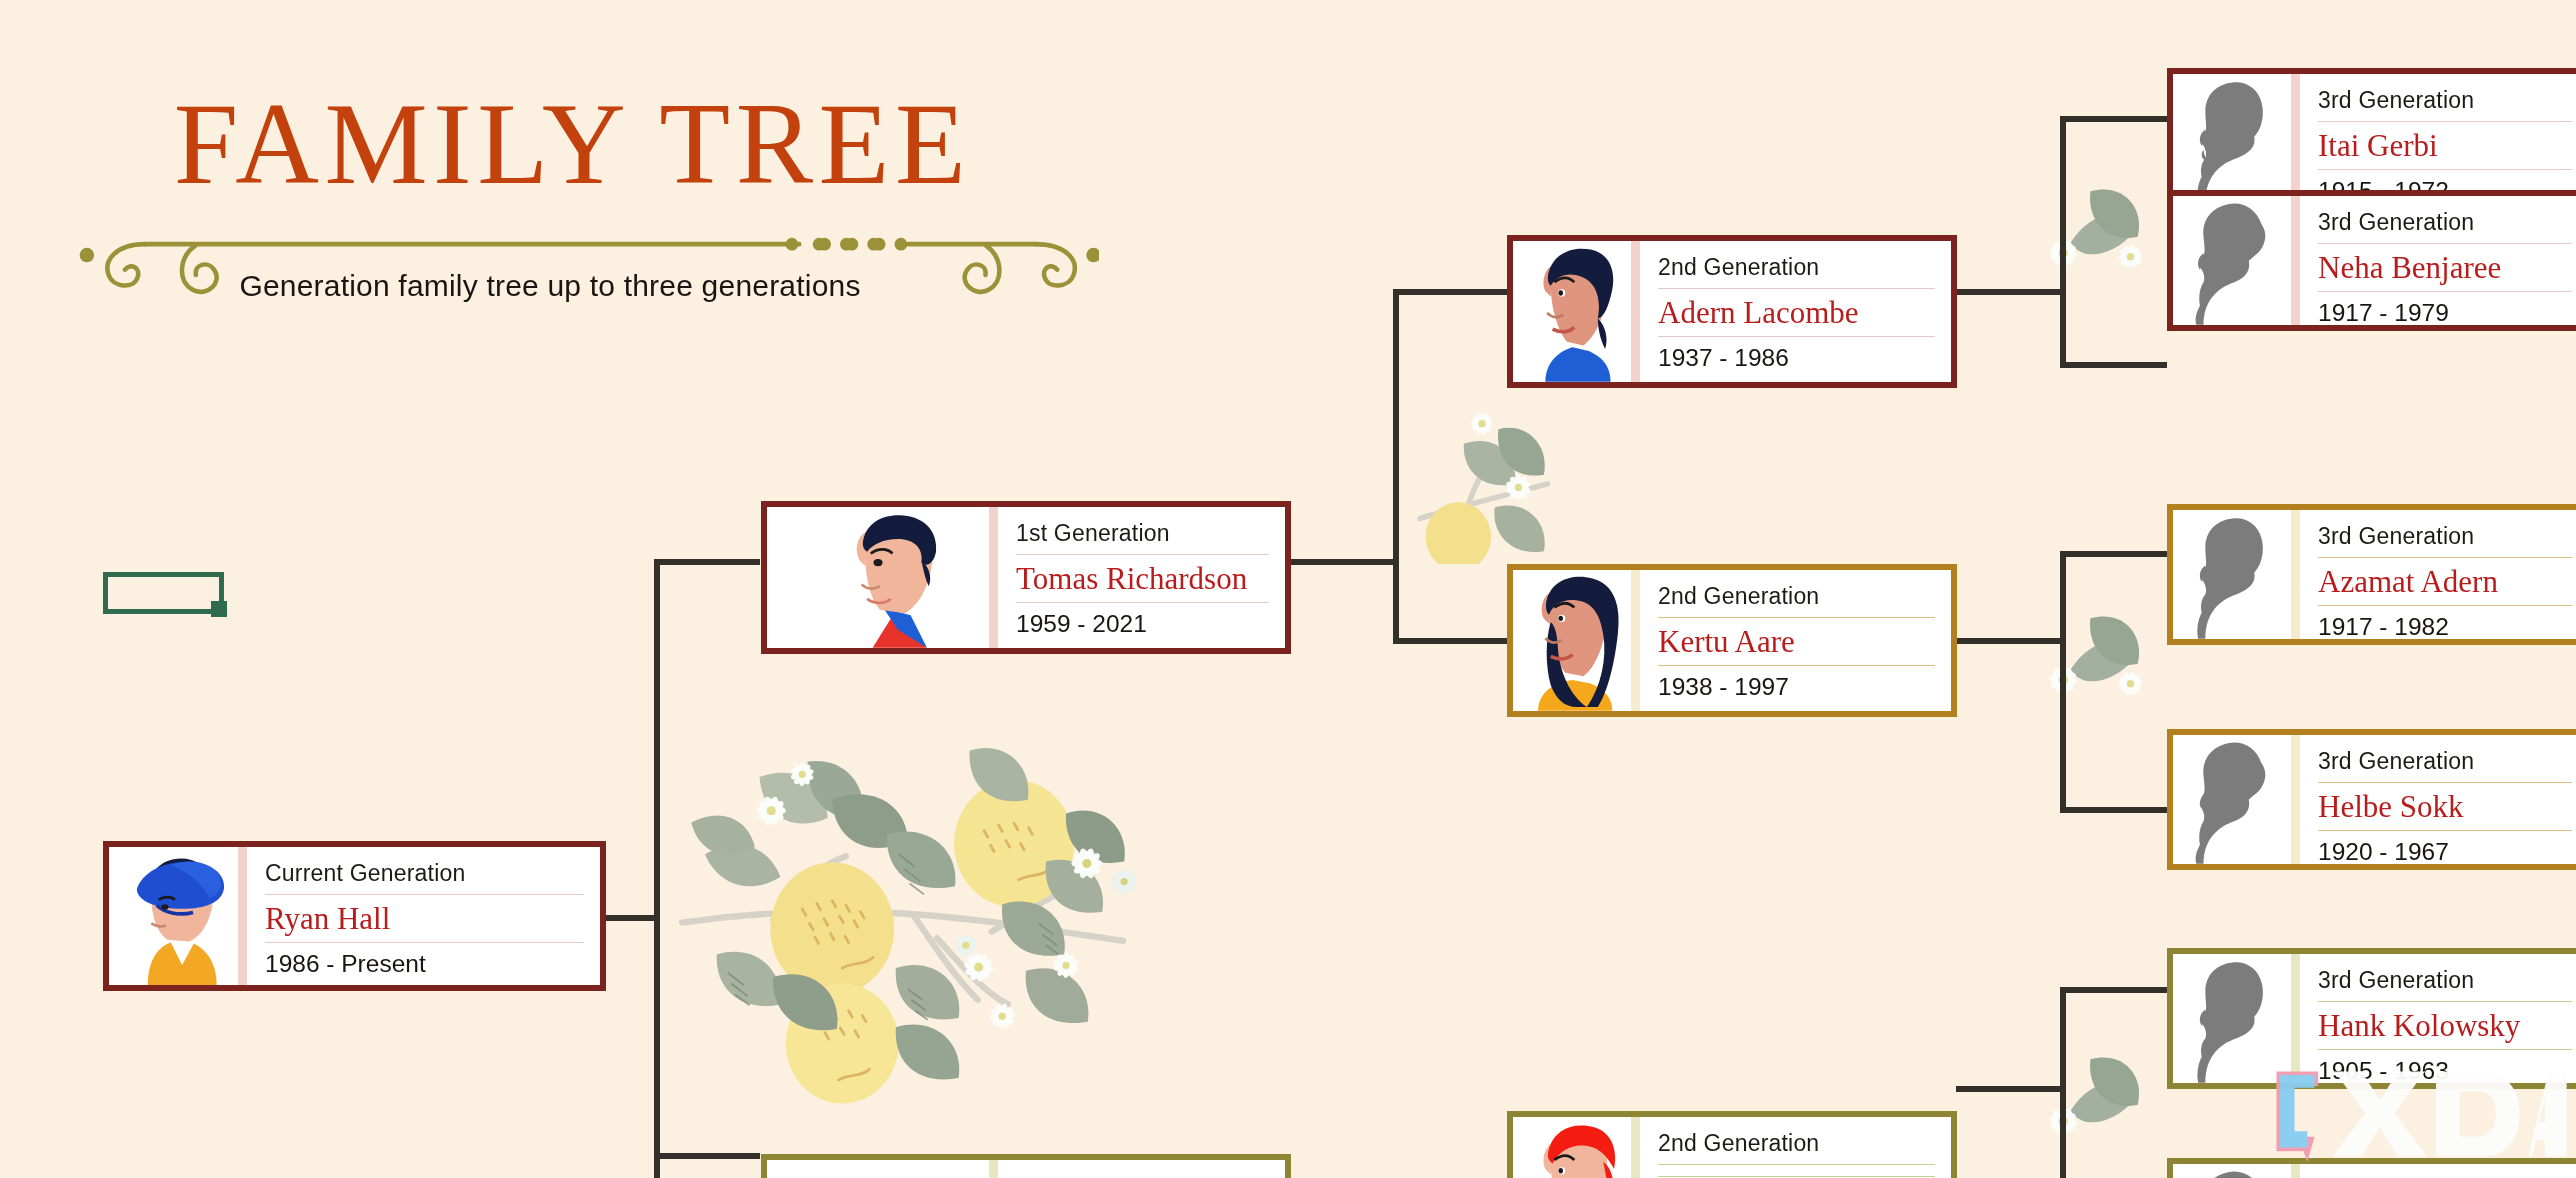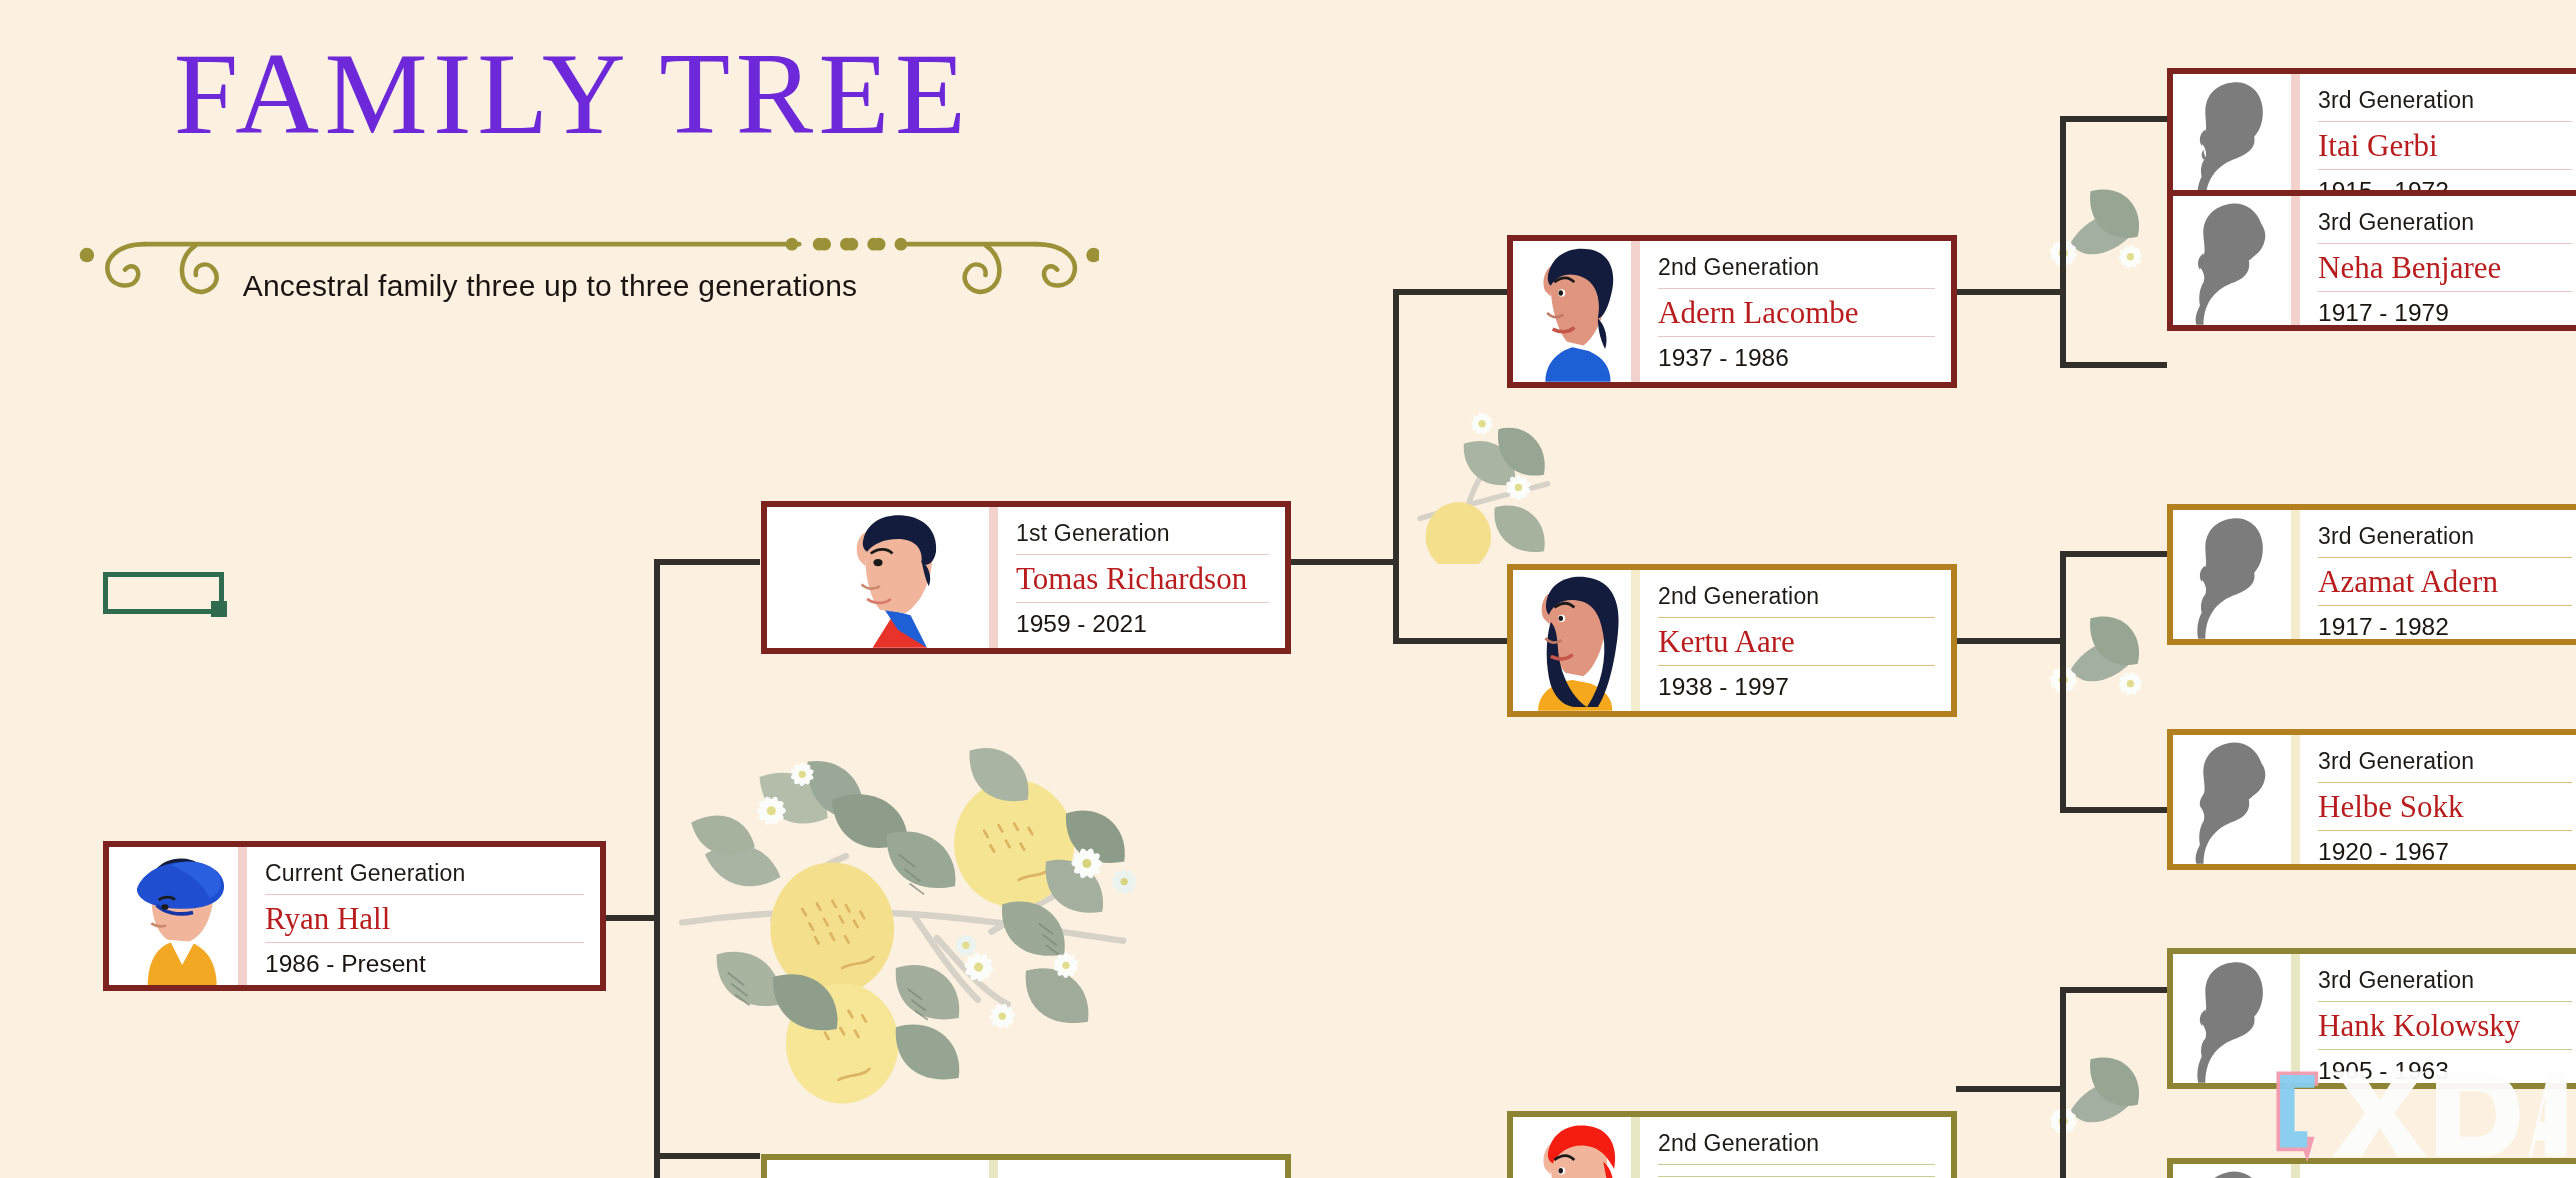--- a/index.html
+++ b/index.html
@@ -10,24 +10,24 @@
     position:relative;
   }
   #canvas { position:absolute; left:0; top:0; width:2576px; height:1178px; overflow:hidden; }
 
   
   .title-block { position:absolute; left:0; top:0; width:1136px; }
   .tree-title {
     font-family:"Liberation Serif", serif;
     font-size:116px;
     letter-spacing:5.5px;
-    color:#6d28d9;
+    color:#c2410c;
     text-align:center;
     line-height:1.05;
-    padding-top:34px;
+    padding-top:84px;
     padding-left:9px;
   }
   .ornament { position:absolute; left:36px; top:224px; width:1063px; height:73px; }
   .subtitle {
     position:absolute; left:0; top:269px; width:1100px;
     text-align:center;
     font-size:30px;
     color:#1a1512;
     letter-spacing:0.2px;
   }
@@ -364,21 +364,21 @@
     </g>
     <g fill="#9a9138">
         <circle cx="862" cy="22" r="7"></circle>
         <circle cx="892" cy="22" r="7"></circle>
         <circle cx="922" cy="22" r="7"></circle>
         <circle cx="952" cy="22" r="7"></circle>
         <circle cx="832" cy="22" r="7"></circle>
       </g>
   </svg>
 
-  <div class="subtitle">Ancestral family three up to three generations</div>
+  <div class="subtitle">Generation family tree up to three generations</div>
 
   <div class="sel-rect">
     <div class="sel-handle"></div>
   </div>
 
   <div class="ln" style="left:544px; top:915px; width:116px; height:5.5px;"></div>
 
   <div class="ln" style="left:654px; top:559px; width:5.5px; height:620px;"></div>
 
   <div class="ln" style="left:654px; top:559px; width:106px; height:5.5px;"></div>

